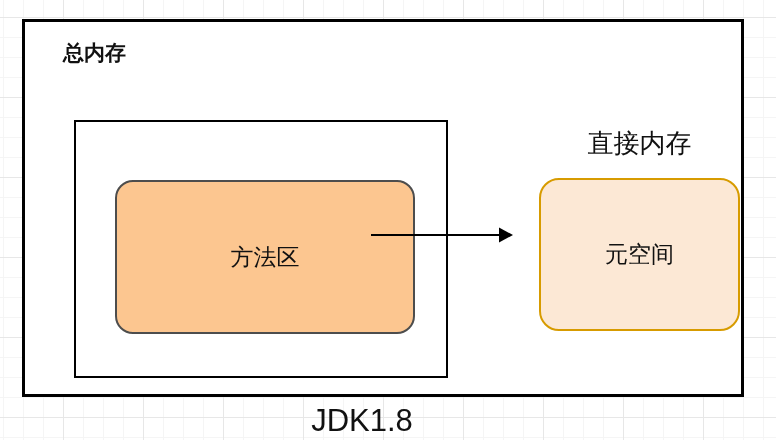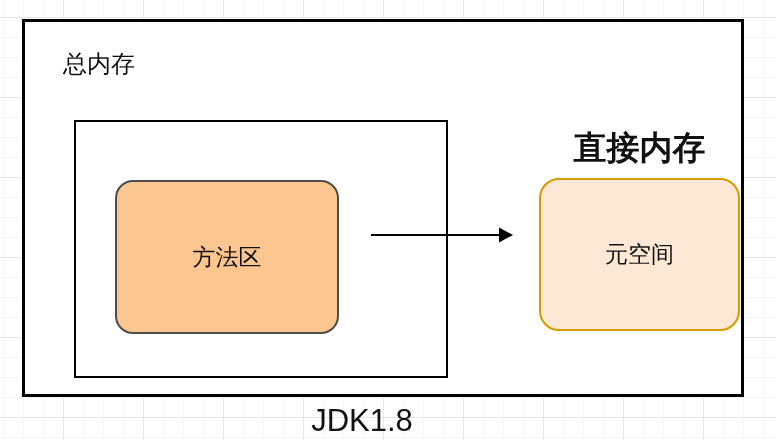--- a/index.html
+++ b/index.html
@@ -33,55 +33,55 @@
   }
   .outer-box {
     position: absolute;
     left: 22px; top: 19px;
     width: 722px; height: 378px;
     background: #ffffff;
     border: 3px solid var(--box-stroke);
   }
   .outer-box-label {
     position: absolute;
-    left: 38px; top: 26px;
-    font-size: 24px;
-    font-weight: 400;
+    left: 38px; top: 17px;
+    font-size: 21px;
+    font-weight: 700;
   }
   .jre-box {
     position: absolute;
     left: 49px; top: 98px;
     width: 374px; height: 258px;
     background: #ffffff;
     border: 2px solid var(--box-stroke);
   }
   .jre-label {
     position: absolute;
     left: 64px; top: 105px;
     font-size: 26px;
     font-weight: 700;
     letter-spacing: 0.5px;
   }
   .method-area {
     position: absolute;
     left: 90px; top: 158px;
-    width: 224px; height: 154px;
+    width: 300px; height: 154px;
     background: var(--method-area-fill);
     border: 2px solid var(--method-area-stroke);
     border-radius: 18px;
     display: flex; align-items: center; justify-content: center;
     font-size: 23px;
   }
   .direct-memory-label {
     position: absolute;
     left: 514px; top: 104px;
     width: 201px;
     text-align: center;
-    font-size: 33px;
-    font-weight: 700;
+    font-size: 26px;
+    font-weight: 400;
   }
   .metaspace {
     position: absolute;
     left: 514px; top: 156px;
     width: 201px; height: 153px;
     background: var(--metaspace-fill);
     border: 2px solid var(--metaspace-stroke);
     border-radius: 20px;
     display: flex; align-items: center; justify-content: center;
     font-size: 23px;

